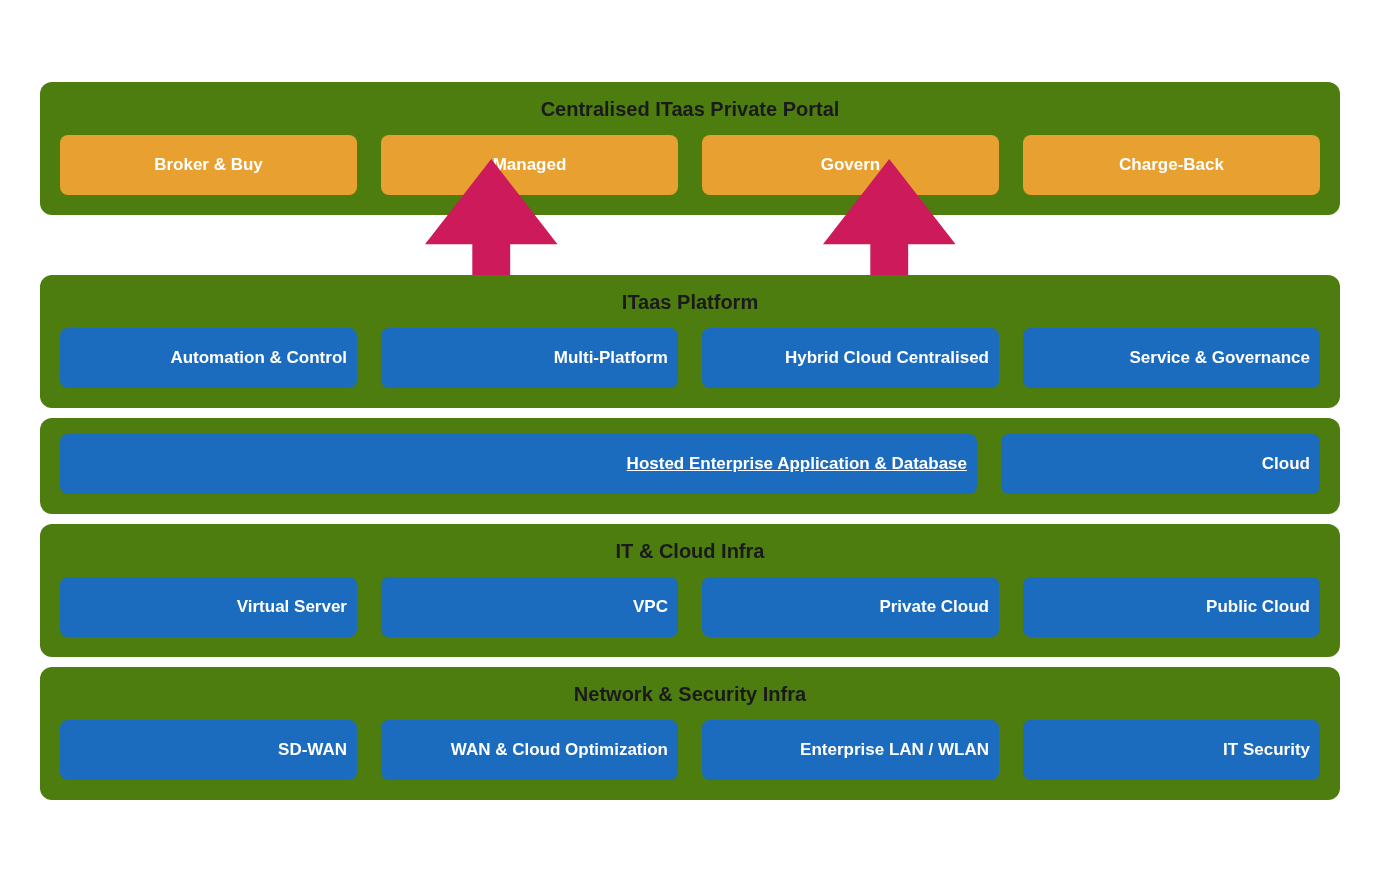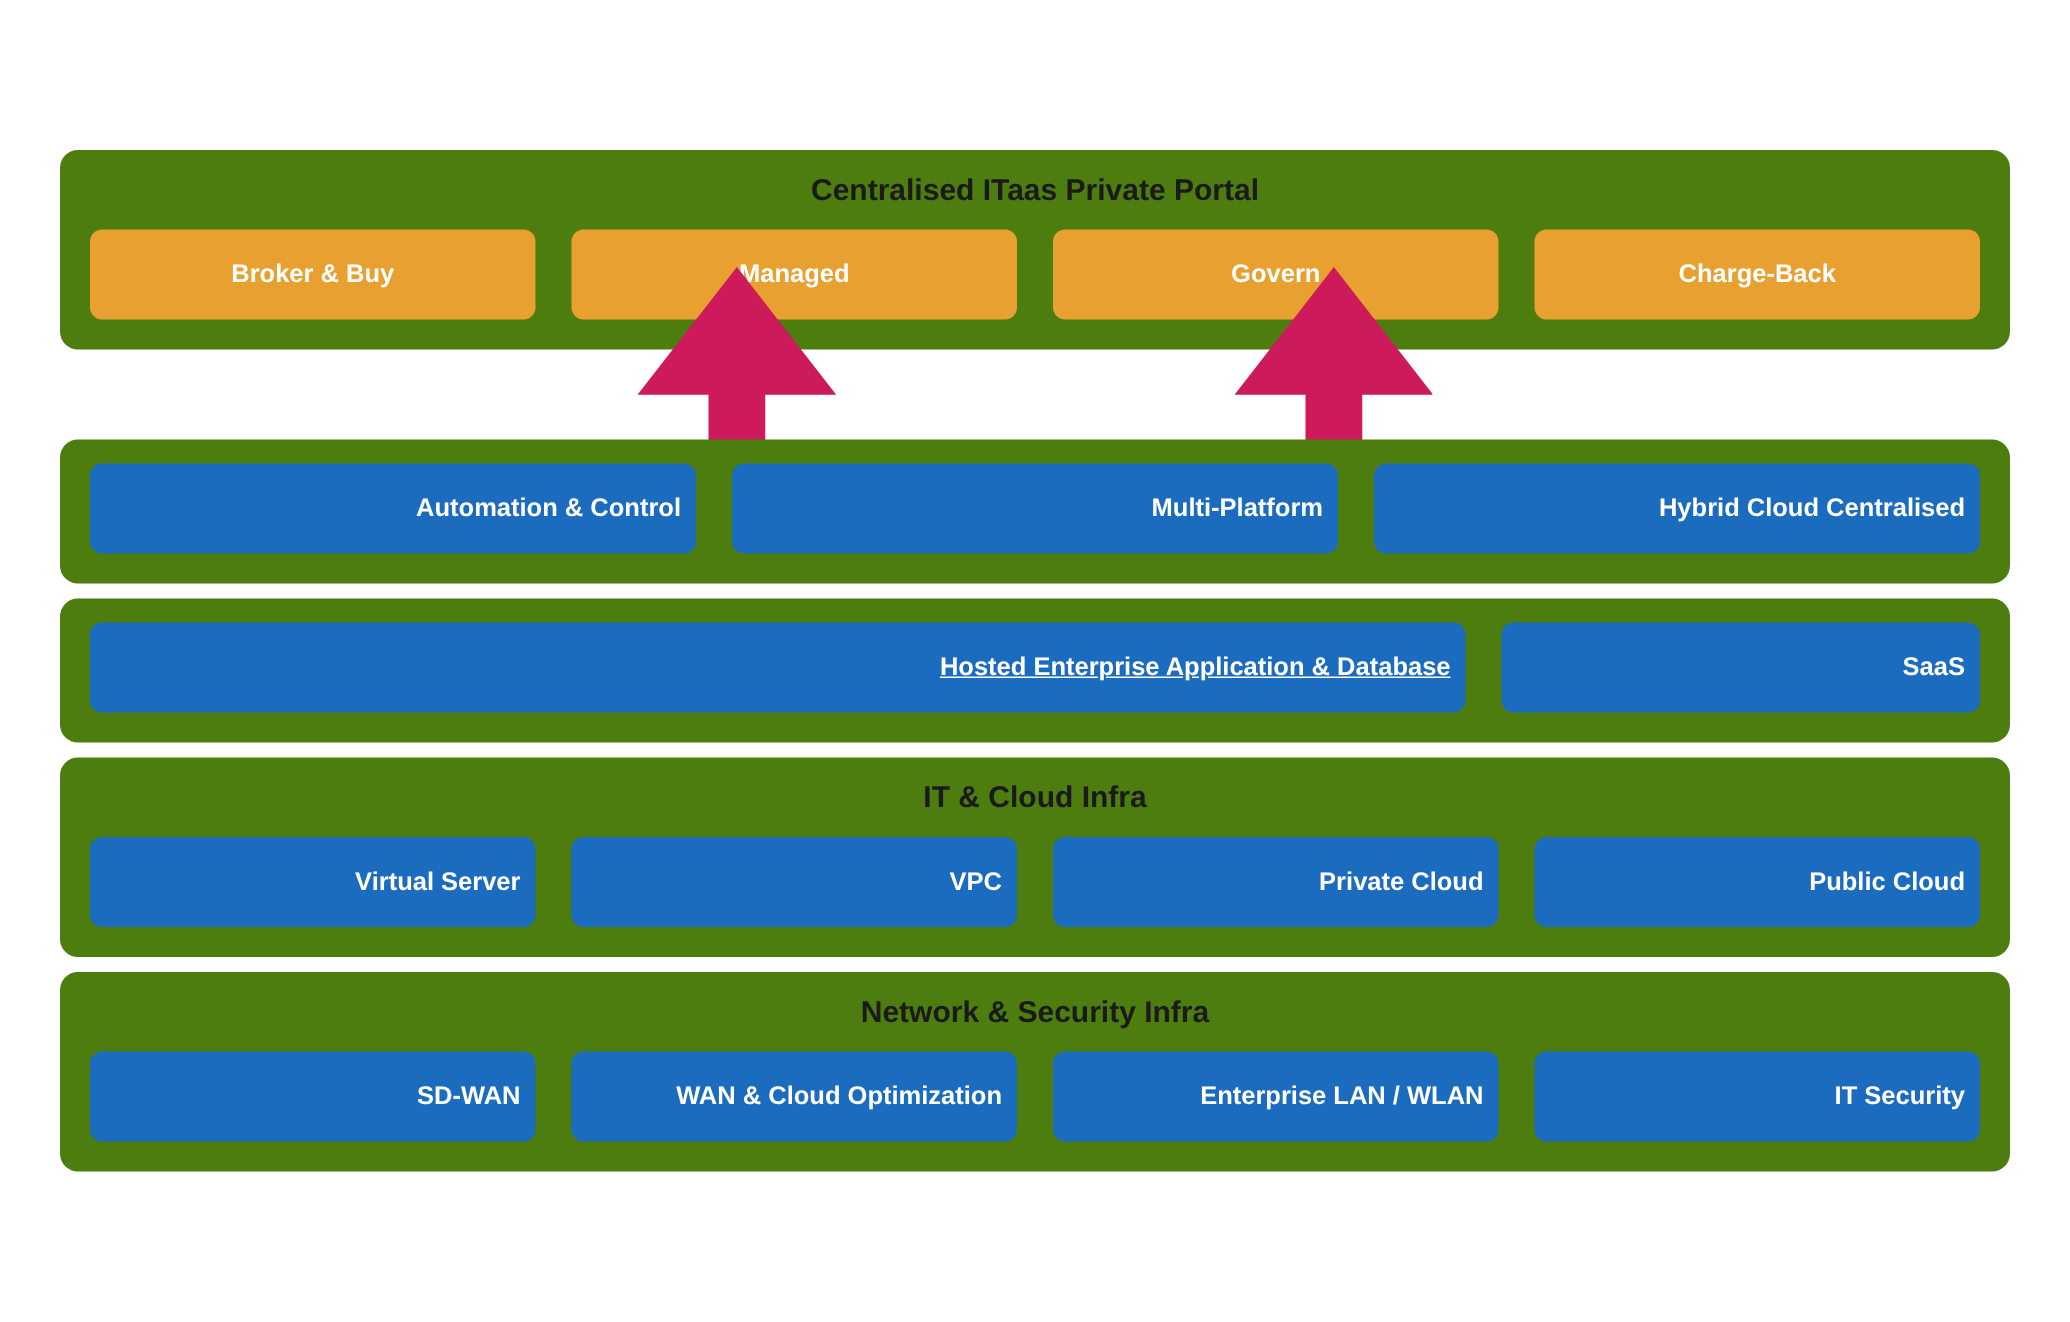--- a/index.html
+++ b/index.html
@@ -95,40 +95,44 @@
     <div style="flex:1;"></div>
     <div style="flex:0.5; display:flex; justify-content:center;">
       <svg viewBox="0 0 28 36" fill="none" xmlns="http://www.w3.org/2000/svg">
         <polygon points="14,0 28,18 18,18 18,36 10,36 10,18 0,18" fill="#cc1a5a"></polygon>
       </svg>
     </div>
     <div style="flex:1;"></div>
   </div>
 
   <div class="section">
+    <div class="section-title">ITaas Platform</div>
     <div class="cards-row">
       <div class="card card-blue card-flex-1">
         <span>Automation &amp; Control</span>
       </div>
       <div class="card card-blue card-flex-1">
         <span>Multi-Platform</span>
       </div>
       <div class="card card-blue card-flex-1">
         <span>Hybrid Cloud Centralised</span>
       </div>
+      <div class="card card-blue card-flex-1">
+        <span>Service &amp; Governance</span>
+      </div>
     </div>
   </div>
 
   <div class="section">
     <div class="cards-row">
       <div class="card card-blue" style="flex:3;text-decoration:underline;">
         <span>Hosted Enterprise Application &amp; Database</span>
       </div>
       <div class="card card-blue" style="flex:1;">
-        <span>SaaS</span>
+        <span>Cloud</span>
       </div>
     </div>
   </div>
 
   <div class="section">
     <div class="section-title">IT &amp; Cloud Infra</div>
     <div class="cards-row">
       <div class="card card-blue card-flex-1">
         <span>Virtual Server</span>
       </div>

